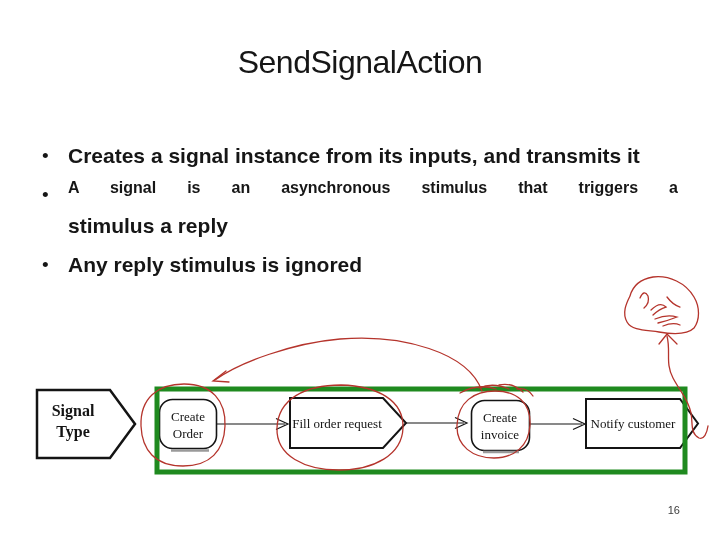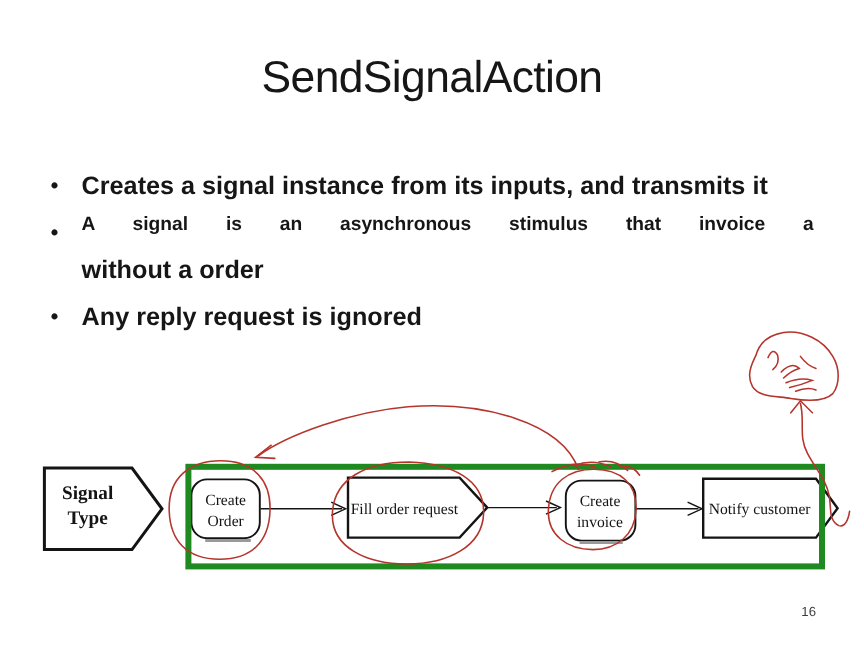--- a/index.html
+++ b/index.html
@@ -2,21 +2,21 @@
 <html><head>
 <meta charset="utf-8">
 <style>
   html,body{margin:0;padding:0;background:#ffffff;}
   .slide{
     position:relative;width:720px;height:540px;background:#ffffff;
     font-family:"Liberation Sans",sans-serif;overflow:hidden;
   }
   .title{
     position:absolute;top:44px;left:0;width:720px;text-align:center;
-    font-size:37px;font-weight:400;color:#161616;letter-spacing:-0.5px;
+    font-size:32px;font-weight:400;color:#161616;letter-spacing:-0.5px;
   }
   .bullets{position:absolute;left:42px;top:140px;width:636px;color:#161616;}
   .bullet{display:flex;margin-bottom:8px;}
   .dot{width:26px;flex:0 0 26px;font-size:19px;line-height:31px;color:#161616;}
   .blines{width:610px;font-weight:bold;}
   .line{font-size:21px;line-height:31px;white-space:normal;}
   .jline{text-align:justify;height:31px;overflow:hidden;white-space:normal;}
   .jline::after{content:"";display:inline-block;width:100%;}
   .pagenum{
     position:absolute;right:40px;top:504px;font-size:11px;color:#3c3c3c;
@@ -35,28 +35,28 @@
   <div class="bullets">
     <div class="bullet">
       <span class="dot">•</span>
       <div class="blines">
         <div class="line">Creates a signal instance from its inputs, and transmits it</div>
       </div>
     </div>
     <div class="bullet">
       <span class="dot">•</span>
       <div class="blines">
-        <div class="jline">A signal is an asynchronous stimulus that invoice a</div>
-        <div class="line">without a order</div>
+        <div class="jline">A signal is an asynchronous stimulus that triggers a</div>
+        <div class="line">stimulus a reply</div>
       </div>
     </div>
     <div class="bullet">
       <span class="dot">•</span>
       <div class="blines">
-        <div class="line">Any reply request is ignored</div>
+        <div class="line">Any reply stimulus is ignored</div>
       </div>
     </div>
   </div>
 
   <svg class="diagram-svg" viewBox="0 0 720 540" xmlns="http://www.w3.org/2000/svg">
 
     <g>
       <path d="M 37 390 L 110 390 L 135 424 L 110 458 L 37 458 Z" fill="#ffffff" stroke="#141414" stroke-width="2.5"></path>
       <text class="sig-label" x="73" y="416" text-anchor="middle">Signal</text>
       <text class="sig-label" x="73" y="437" text-anchor="middle">Type</text>

